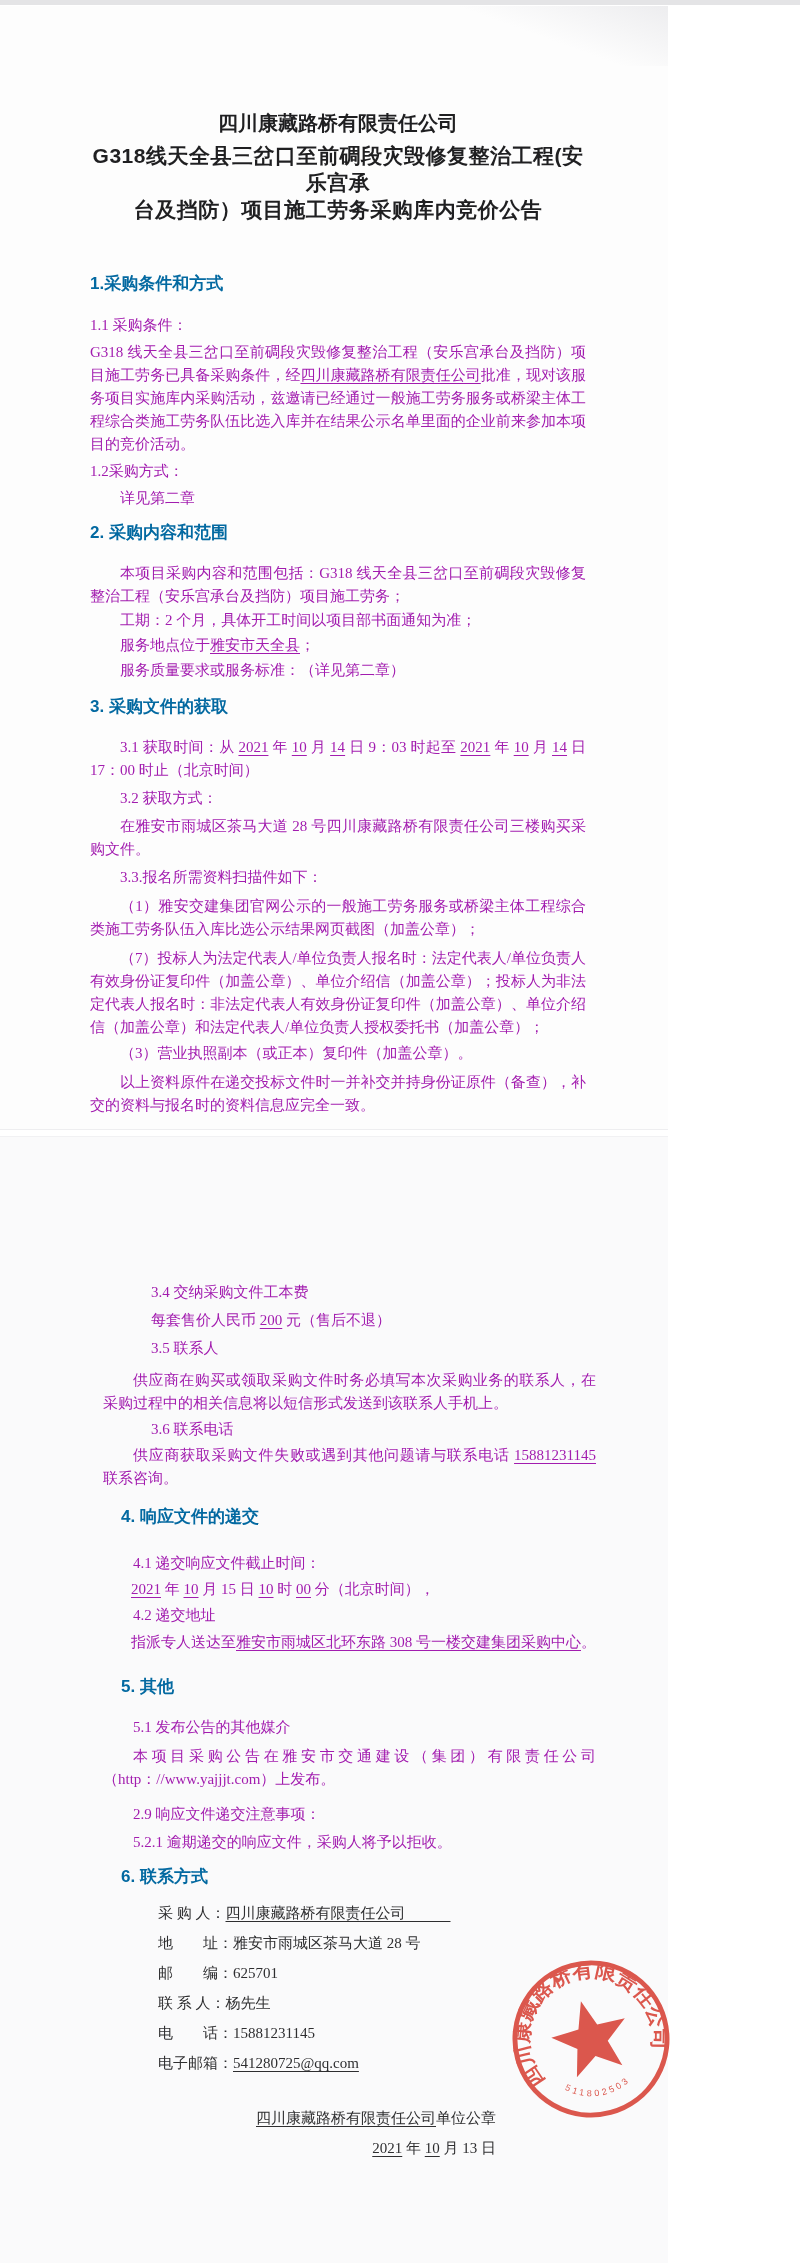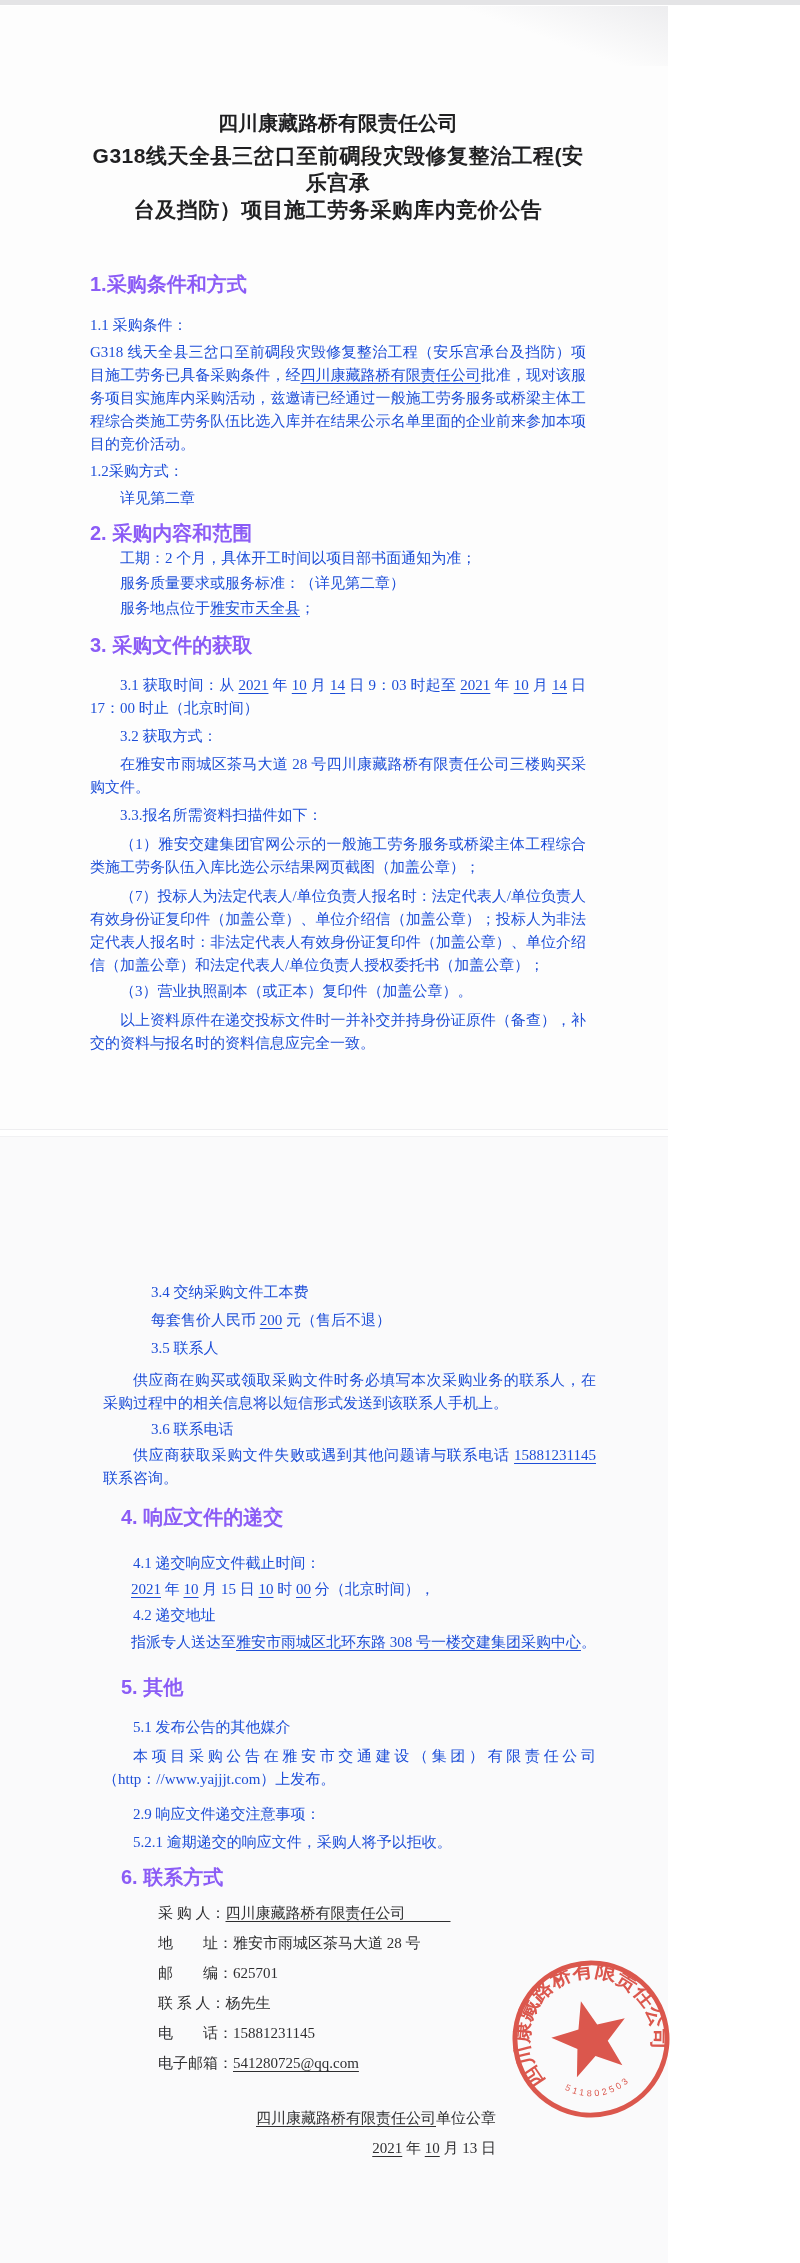--- a/index.html
+++ b/index.html
@@ -10,23 +10,23 @@
   .page1{top:6px;height:1124px;background:#fdfdfd;border-bottom:1px solid #eeeef0;
          padding:104px 82px 0 90px;}
   .page2{top:1136px;height:1127px;background:#fafafb;border-top:1px solid #f1f1f3;
          padding:144px 72px 0 103px;}
   .p1-shade{position:absolute;top:0;right:0;width:220px;height:60px;
             background:linear-gradient(200deg,#ededef 0%,rgba(250,250,250,0) 55%);}
   p,h1,h2{margin:0;padding:0;}
   .title{ text-align:center;font-family:"Liberation Sans",sans-serif;font-weight:bold;color:#1f1f21;}
   .title-company{font-size:20px;line-height:26px;}
   .title-main{font-size:21px;line-height:27px;margin-top:6px;letter-spacing:.5px;}
-  .sec{font-family:"Liberation Sans",sans-serif;font-weight:bold;color:#8b5cf6;
-       font-size:20px;line-height:26px;}
-  .b{font-size:15px;line-height:23px;text-align:justify;color:#1d4ed8;}
+  .sec{font-family:"Liberation Sans",sans-serif;font-weight:bold;color:#0369a1;
+       font-size:17px;line-height:26px;}
+  .b{font-size:15px;line-height:23px;text-align:justify;color:#a21caf;}
   .ind{text-indent:30px;}
   .u span.u,.u{ }
   span.u{text-decoration:underline;text-underline-offset:3px;}
   
   .m-s1{margin-top:48px;} .m-11{margin-top:17px;} .m-p11{margin-top:4px;}
   .m-12{margin-top:4px;} .m-knjj{margin-top:4px;}
   .m-s2{margin-top:10px;} .m-scope{margin-top:16px;} .m-gq{margin-top:1px;}
   .m-loc{margin-top:2px;} .m-qual{margin-top:2px;}
   .m-s3{margin-top:12px;} .m-31{margin-top:16px;} .m-32l{margin-top:5px;}
   .m-32b{margin-top:5px;} .m-33l{margin-top:5px;} .m-it1{margin-top:6px;}
@@ -59,23 +59,24 @@
     <p class="title title-main">G318线天全县三岔口至前碉段灾毁修复整治工程(安乐宫承</p>
     <p class="title title-main" style="margin-top:0;">台及挡防）项目施工劳务采购库内竞价公告</p>
 
     <h1 class="sec m-s1">1.采购条件和方式</h1>
     <p class="b m-11">1.1 采购条件：</p>
     <p class="b m-p11"><span>G318 线天全县三岔口至前碉段灾毁修复整治工程（安乐宫承台及挡防）项目施工劳务已具备采购条件，经</span><span class="u">四川康藏路桥有限责任公司</span><span>批准，现对该服务项目实施库内采购活动，兹邀请已经通过一般施工劳务服务或桥梁主体工程综合类施工劳务队伍比选入库并在结果公示名单里面的企业前来参加本项目的竞价活动。</span></p>
     <p class="b m-12">1.2采购方式：</p>
     <p class="b ind m-knjj">详见第二章</p>
 
     <h1 class="sec m-s2">2. 采购内容和范围</h1>
+    <p class="b ind m-scope">本项目采购内容和范围包括：G318 线天全县三岔口至前碉段灾毁修复整治工程（安乐宫承台及挡防）项目施工劳务；</p>
     <p class="b ind m-gq">工期：2 个月，具体开工时间以项目部书面通知为准；</p>
+    <p class="b ind m-loc"><span>服务地点位于</span><span class="u">雅安市天全县</span><span>；</span></p>
     <p class="b ind m-qual">服务质量要求或服务标准：（详见第二章）</p>
-    <p class="b ind m-loc"><span>服务地点位于</span><span class="u">雅安市天全县</span><span>；</span></p>
 
     <h1 class="sec m-s3">3. 采购文件的获取</h1>
     <p class="b ind m-31"><span>3.1 获取时间：从 </span><span class="u">2021</span><span> 年 </span><span class="u">10</span><span> 月 </span><span class="u">14</span><span> 日 9：03 时起至 </span><span class="u">2021</span><span> 年 </span><span class="u">10</span><span> 月 </span><span class="u">14</span><span> 日 17：00 时止（北京时间）</span></p>
     <p class="b ind m-32l">3.2 获取方式：</p>
     <p class="b ind m-32b">在雅安市雨城区茶马大道 28 号四川康藏路桥有限责任公司三楼购买采购文件。</p>
     <p class="b ind m-33l">3.3.报名所需资料扫描件如下：</p>
     <p class="b ind m-it1">（1）雅安交建集团官网公示的一般施工劳务服务或桥梁主体工程综合类施工劳务队伍入库比选公示结果网页截图（加盖公章）；</p>
     <p class="b ind m-it2">（7）投标人为法定代表人/单位负责人报名时：法定代表人/单位负责人有效身份证复印件（加盖公章）、单位介绍信（加盖公章）；投标人为非法定代表人报名时：非法定代表人有效身份证复印件（加盖公章）、单位介绍信（加盖公章）和法定代表人/单位负责人授权委托书（加盖公章）；</p>
     <p class="b ind m-it3">（3）营业执照副本（或正本）复印件（加盖公章）。</p>
     <p class="b ind m-note">以上资料原件在递交投标文件时一并补交并持身份证原件（备查），补交的资料与报名时的资料信息应完全一致。</p>

